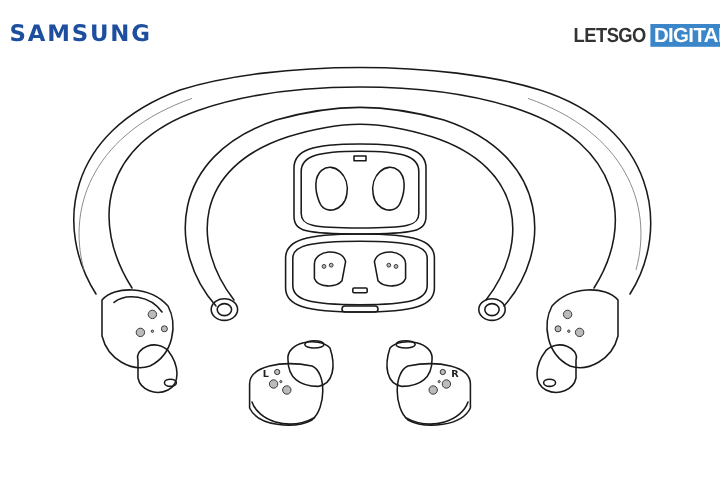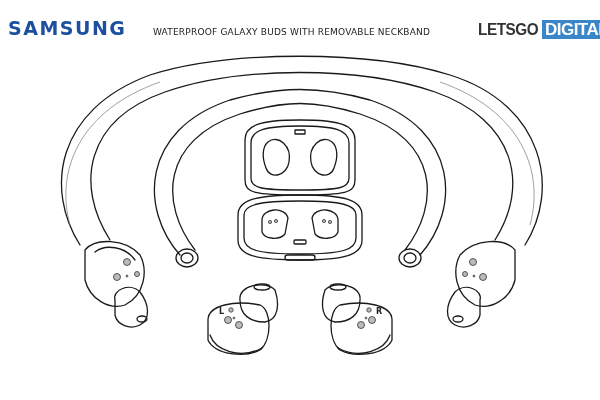--- a/index.html
+++ b/index.html
@@ -13,21 +13,20 @@
   svg.drawing { position:absolute; left:0; top:0; }
   .ln { fill:none; stroke:#1a1a1a; stroke-width:1.3; stroke-linecap:round; stroke-linejoin:round; }
   .lt { fill:none; stroke:#777; stroke-width:0.7; }
   .dot { fill:#bbb; stroke:#333; stroke-width:0.8; }
 </style>
 </head>
 <body>
 
 <div class="header">
   <div class="brand-left">SAMSUNG</div>
-  <div class="title">WATERPROOF GALAXY BUDS WITH REMOVABLE NECKBAND</div>
   <div class="brand-right">
     <span class="a">LETSGO</span>
     <span class="b">DIGITAL</span>
   </div>
 </div>
 
 <svg class="drawing" width="600" height="400" viewBox="0 0 600 400">
 
   <g>
     <path class="ln" d="M80,245 C45,190 55,110 150,75 C230,50 370,50 450,75 C545,105 560,190 525,245"></path>

